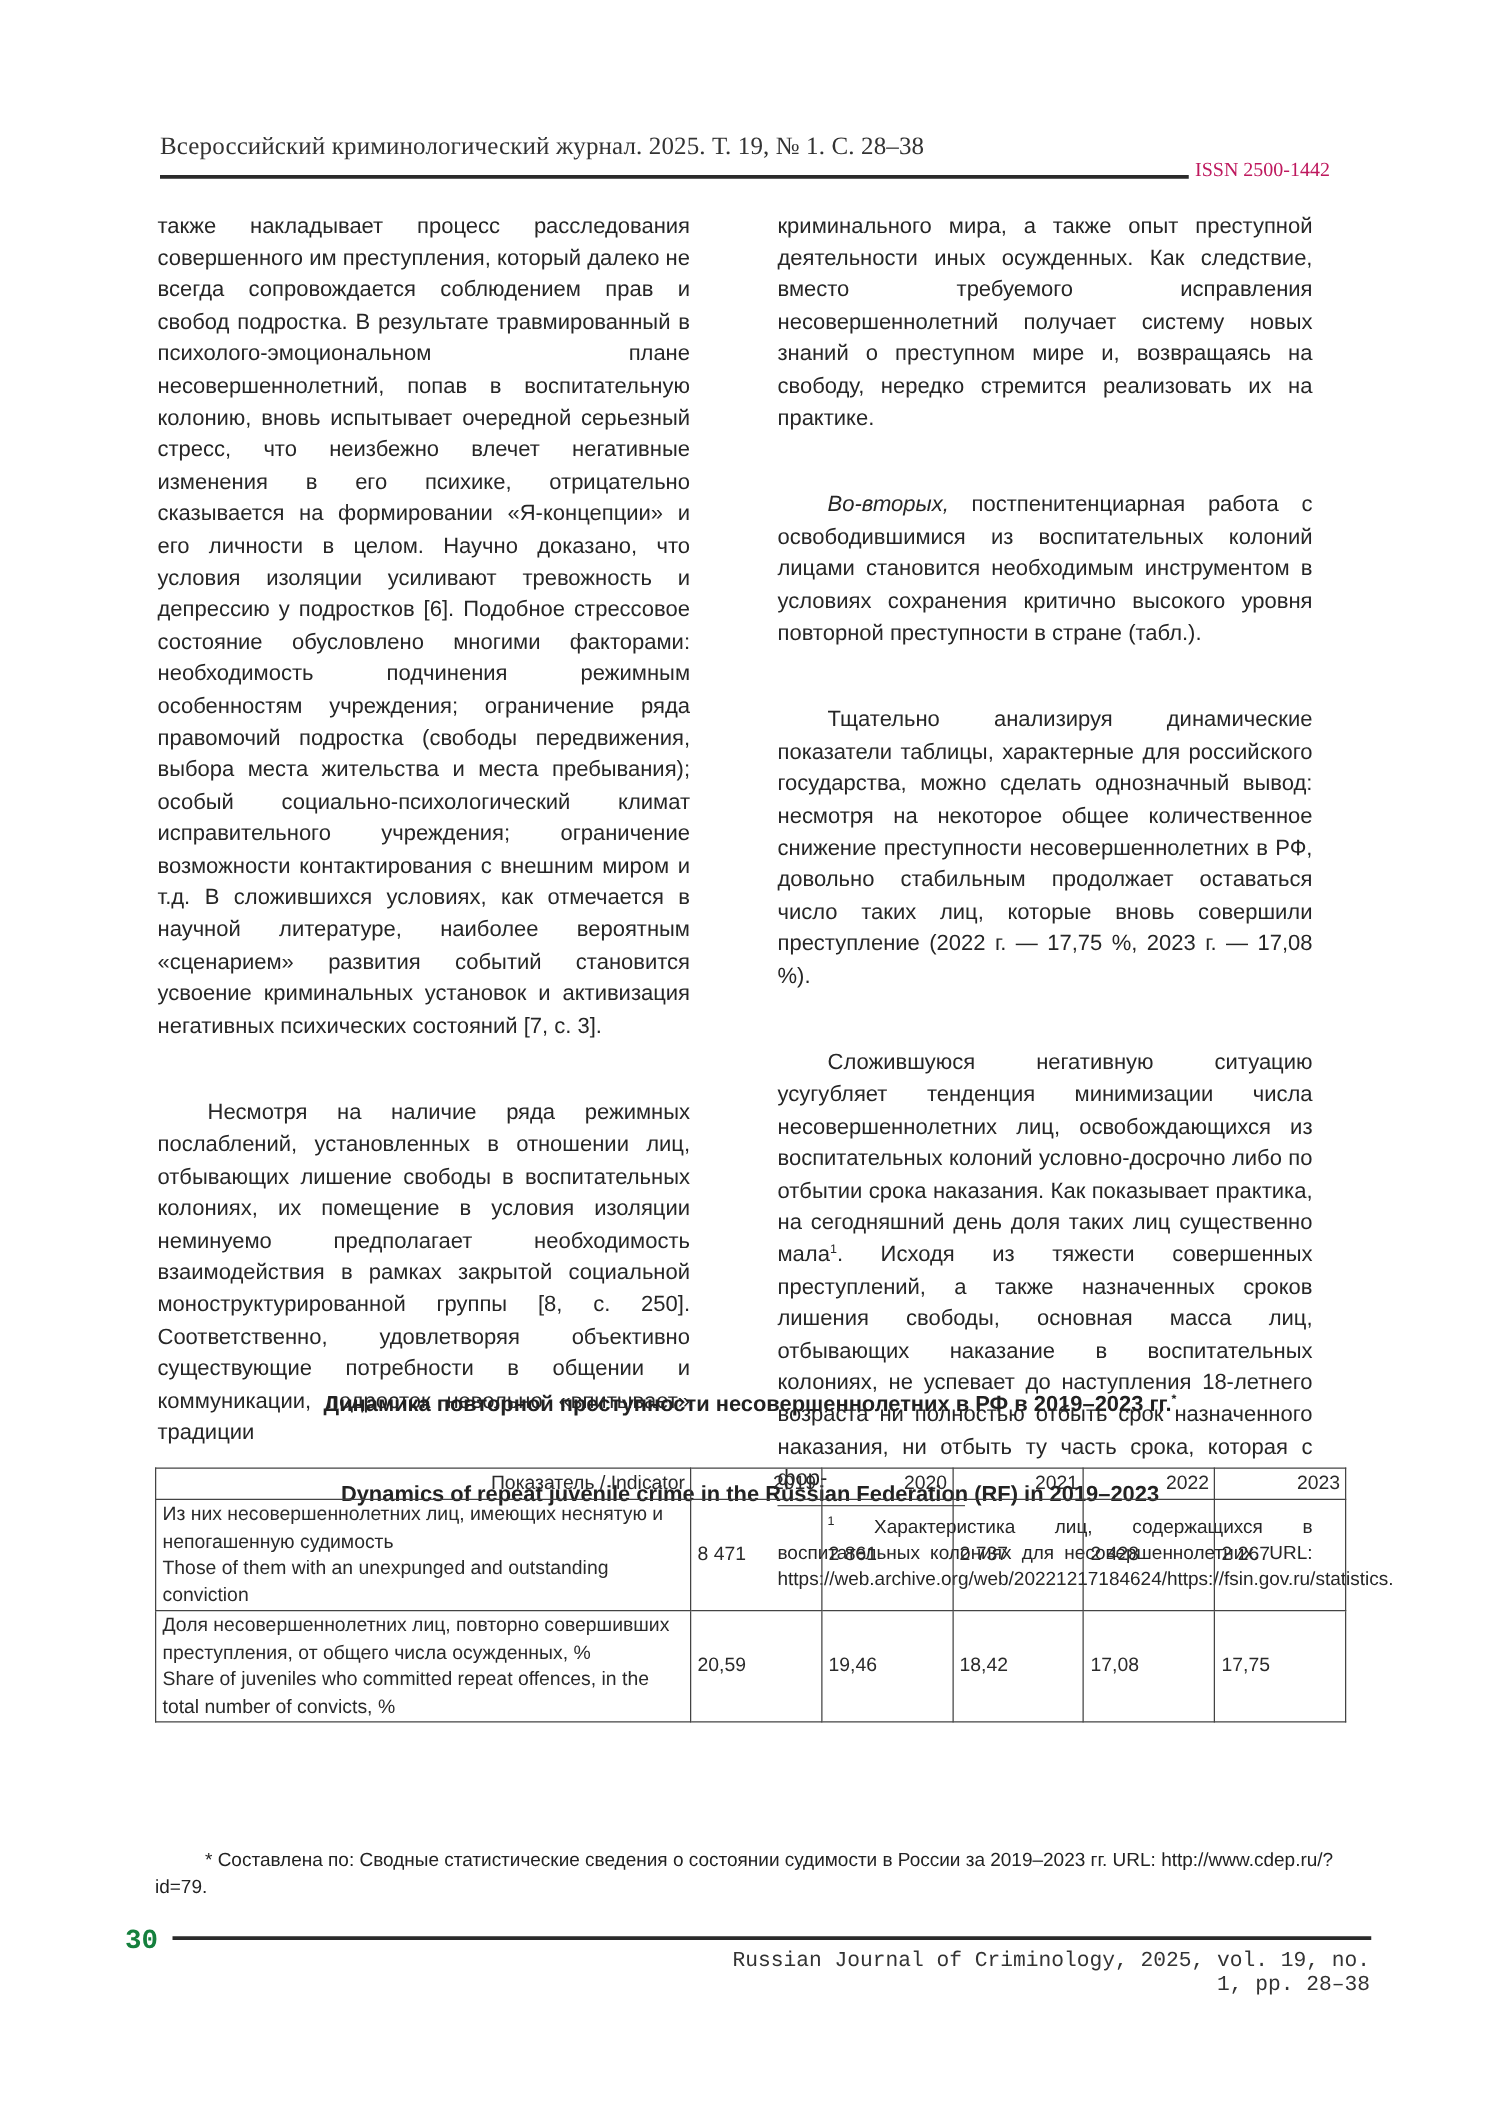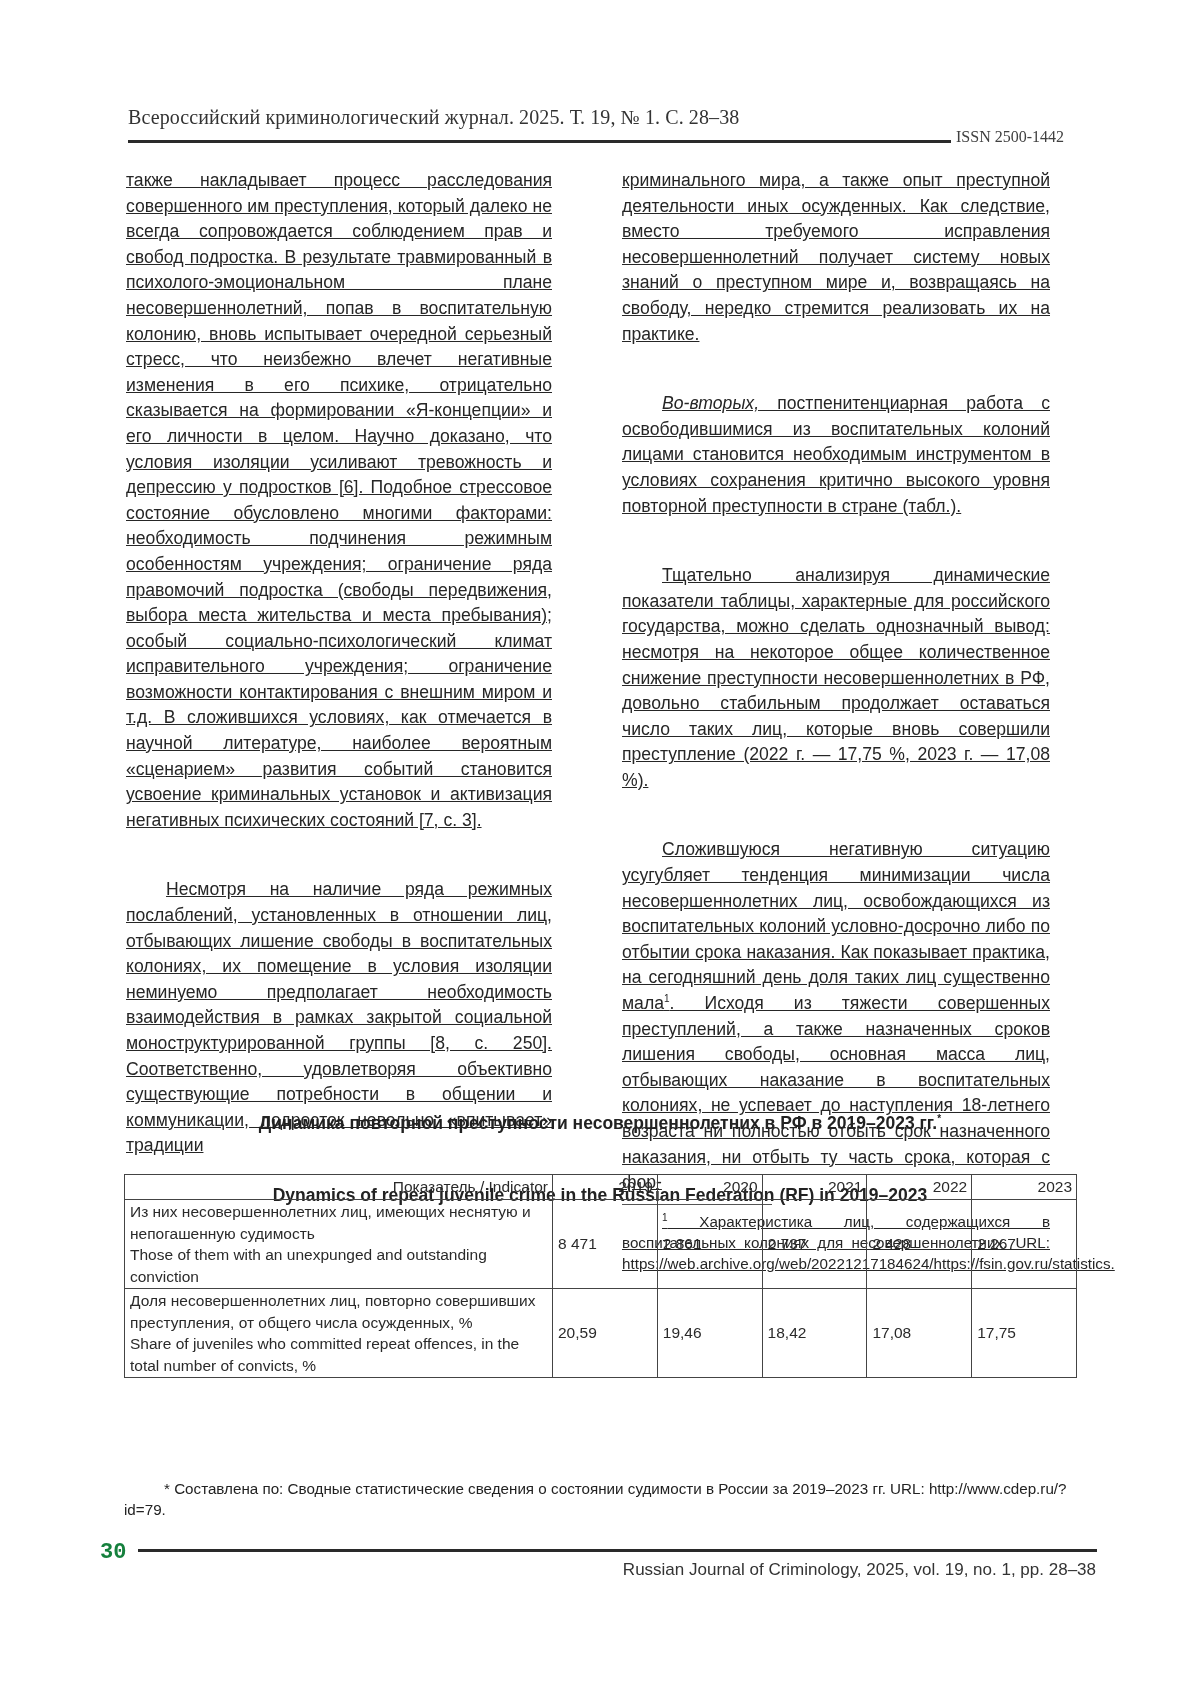--- a/index.html
+++ b/index.html
@@ -12,26 +12,26 @@
       position: absolute; left: 128px; top: 106px;
       font-family: "Liberation Serif", "DejaVu Serif", serif;
       font-size: 20px; color: #333; letter-spacing: 0.1px;
     }
     .head-rule {
       position: absolute; left: 128px; top: 140px; width: 823px; height: 3px; background: #2a2a2a;
     }
     .issn {
       position: absolute; left: 956px; top: 128px;
       font-family: "Liberation Serif", "DejaVu Serif", serif;
-      font-size: 16px; color: #404040;
+      font-size: 16px; color: #be185d;
     }
     .col {
       position: absolute; top: 168px; width: 426px;
       font-size: 17.6px; line-height: 25.6px; text-align: justify;
-      hyphens: manual; color: #262626; text-decoration: underline;
+      hyphens: manual; color: #262626;
     }
     .col p { margin: 0; }
     .col p.indent { text-indent: 40px; margin-top: 44px; }
     .col-left { left: 126px; }
     .col-right { left: 622px; width: 428px; }
     .fn-rule { width: 150px; height: 1px; background: #555; margin: 8px 0 6px 0; }
     .footnote { font-size: 15.2px; line-height: 21px; text-align: justify; }
     .footnote .fn-text { display: block; text-indent: 40px; }
     sup { font-size: 10px; line-height: 0; }
     .table-title {
@@ -59,21 +59,21 @@
     .page-number {
       position: absolute; left: 100px; top: 1540px;
       font-family: Liberation Mono, monospace;
       font-weight: bold; font-size: 22px; color: #15803d;
     }
     .foot-rule {
       position: absolute; left: 138px; top: 1549px; width: 959px; height: 3px; background: #2a2a2a;
     }
     .foot-journal {
       position: absolute; left: 560px; width: 536px; top: 1560px; text-align: right;
-      font-family: Liberation Sans, sans-serif;
+      font-family: Liberation Mono, monospace;
       font-size: 17px; color: #333;
     }
   </style>
 </head>
 <body>
 
 <div class="running-head">Всероссийский криминологический журнал. 2025. Т. 19, № 1. С. 28–38</div>
 <div class="head-rule"></div>
 <div class="issn">ISSN 2500-1442</div>
 

